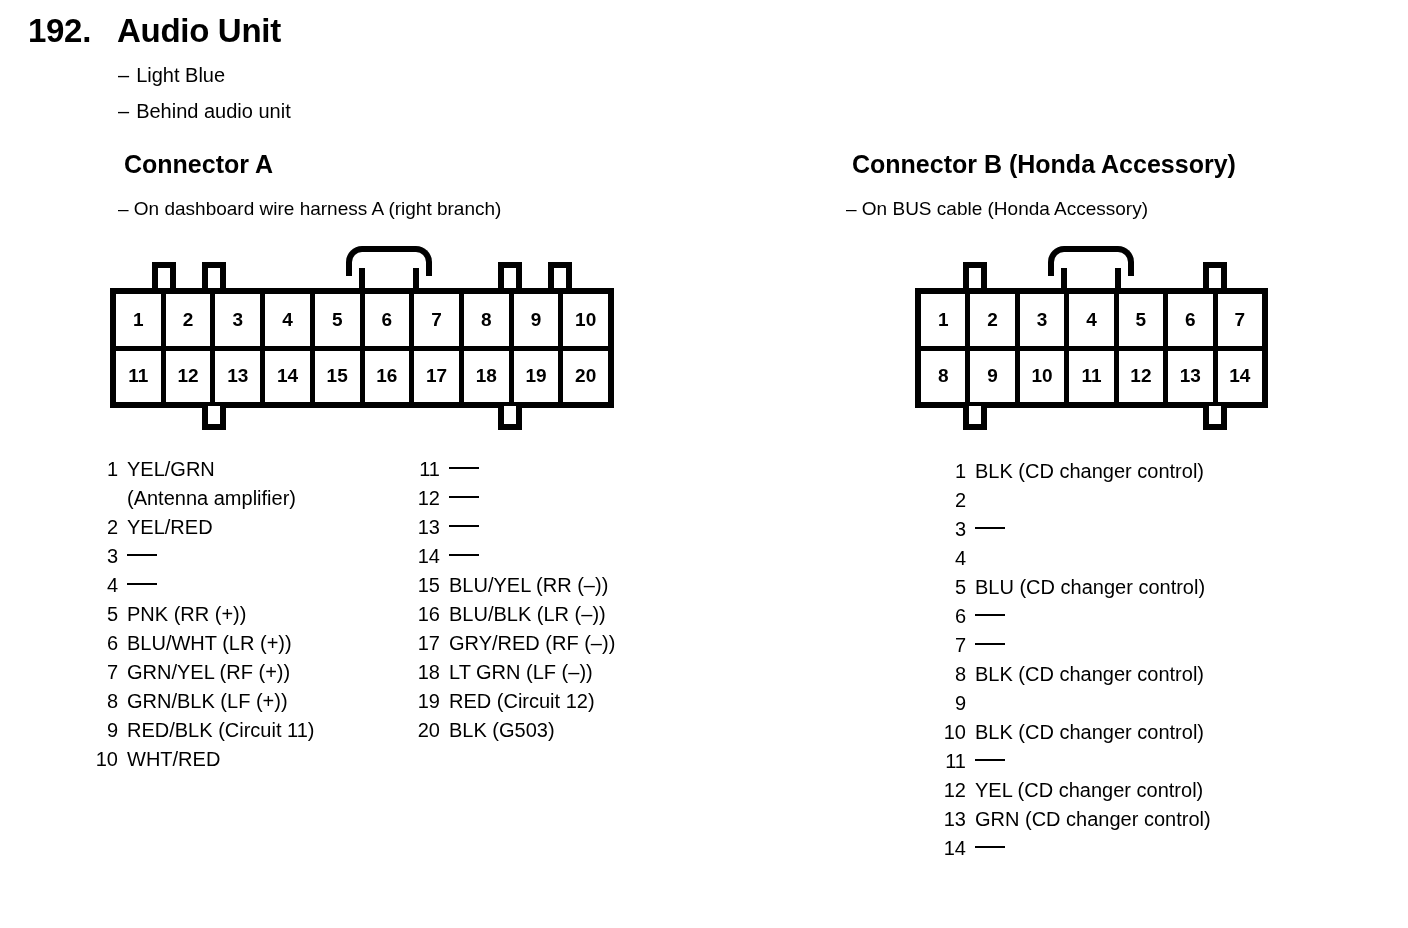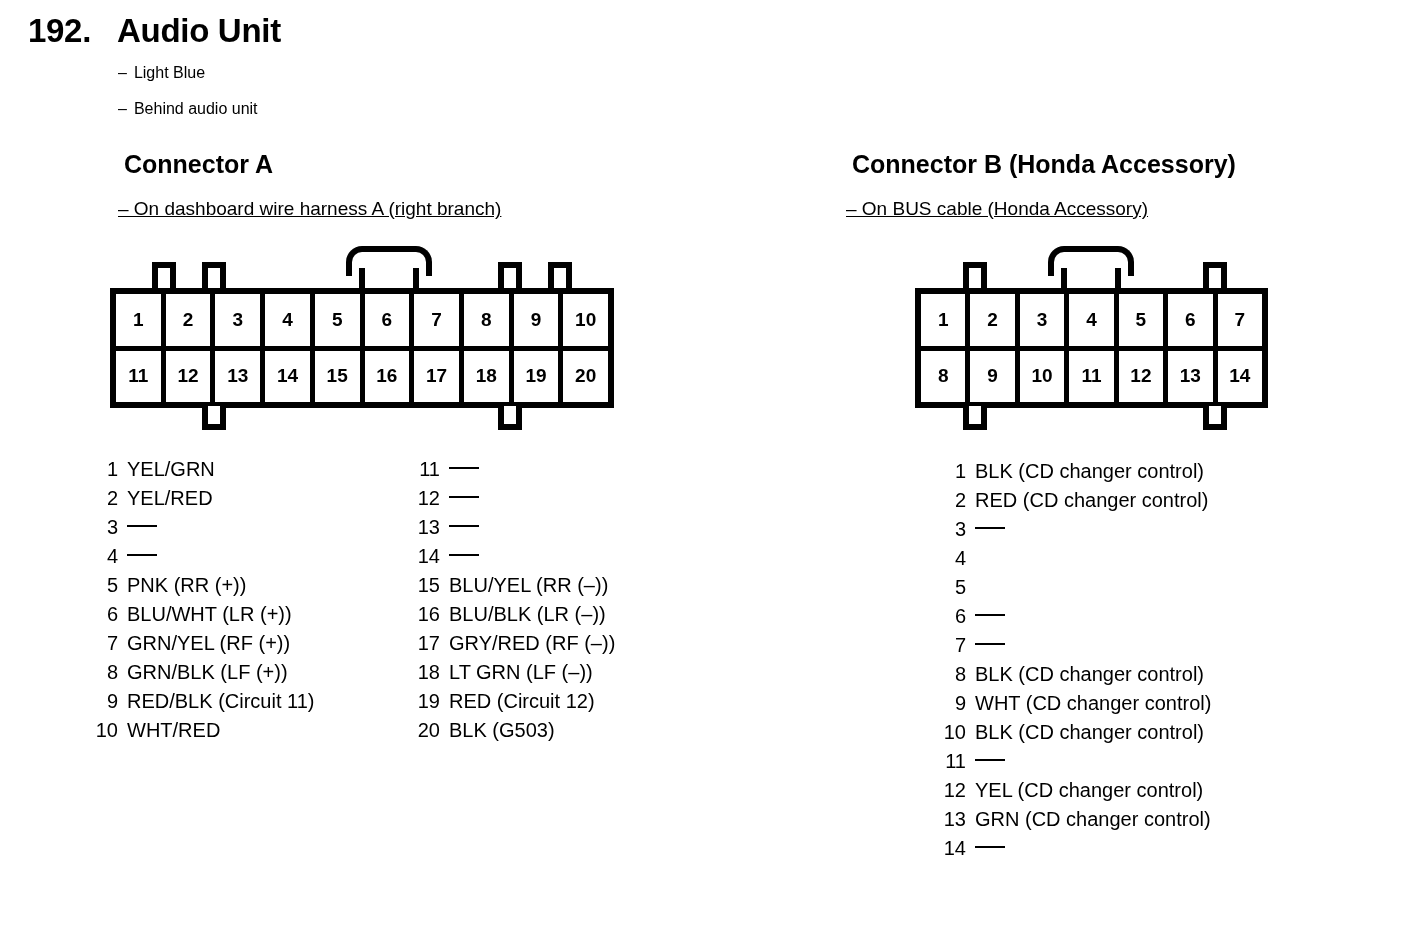--- a/index.html
+++ b/index.html
@@ -24,40 +24,39 @@
     font-size: 33px;
     font-weight: bold;
     letter-spacing: -0.3px;
     white-space: nowrap;
   }
   .page-title .num { margin-right: 26px; }
 
   .note-line {
     position: absolute;
     left: 118px;
-    font-size: 16px;
+    font-size: 20px;
     white-space: nowrap;
   }
   .note-1 { top: 64px; }
   .note-2 { top: 100px; }
   .dash { margin-right: 7px; }
 
   
   .conn-heading {
     position: absolute;
     font-size: 25px;
     font-weight: bold;
     white-space: nowrap;
     margin-left: 6px;
   }
   .conn-sub {
     position: absolute;
     font-size: 19px;
     white-space: nowrap;
-    text-decoration: underline;
   }
   #connA-heading { left: 118px; top: 150px; }
   #connA-sub     { left: 118px; top: 198px; }
   #connB-heading { left: 846px; top: 150px; }
   #connB-sub     { left: 846px; top: 198px; }
 
   
   .connector {
     position: absolute;
   }
@@ -267,20 +266,21 @@
   <div class="tab bottom" style="left:288px; top:144px; width:24px; height:24px;">
       <div class="tab-inner"></div>
     </div>
 </div>
 
 <div class="pin-list" id="listA1">
     <div class="pin-item">
       <span class="pin-num">1</span>
       <span class="pin-desc">YEL/GRN</span>
     </div>
+    <div class="pin-cont">(Antenna amplifier)</div>
     <div class="pin-item">
       <span class="pin-num">2</span>
       <span class="pin-desc">YEL/RED</span>
     </div>
     <div class="pin-item">
       <span class="pin-num">3</span>
       <span class="pin-desc"><span class="emdash-line"></span></span>
     </div>
     <div class="pin-item">
       <span class="pin-num">4</span>
@@ -353,47 +353,46 @@
       <span class="pin-desc">BLK (G503)</span>
     </div>
   </div>
 <div class="pin-list" id="listB">
     <div class="pin-item">
       <span class="pin-num">1</span>
       <span class="pin-desc">BLK (CD changer control)</span>
     </div>
     <div class="pin-item">
       <span class="pin-num">2</span>
-      <span class="pin-desc">RED (CD changer control)</span>
     </div>
     <div class="pin-item">
       <span class="pin-num">3</span>
       <span class="pin-desc"><span class="emdash-line"></span></span>
     </div>
     <div class="pin-item">
       <span class="pin-num">4</span>
     </div>
     <div class="pin-item">
       <span class="pin-num">5</span>
+      <span class="pin-desc">BLU (CD changer control)</span>
     </div>
     <div class="pin-item">
       <span class="pin-num">6</span>
       <span class="pin-desc"><span class="emdash-line"></span></span>
     </div>
     <div class="pin-item">
       <span class="pin-num">7</span>
       <span class="pin-desc"><span class="emdash-line"></span></span>
     </div>
     <div class="pin-item">
       <span class="pin-num">8</span>
       <span class="pin-desc">BLK (CD changer control)</span>
     </div>
     <div class="pin-item">
       <span class="pin-num">9</span>
-      <span class="pin-desc">WHT (CD changer control)</span>
     </div>
     <div class="pin-item">
       <span class="pin-num">10</span>
       <span class="pin-desc">BLK (CD changer control)</span>
     </div>
     <div class="pin-item">
       <span class="pin-num">11</span>
       <span class="pin-desc"><span class="emdash-line"></span></span>
     </div>
     <div class="pin-item">

